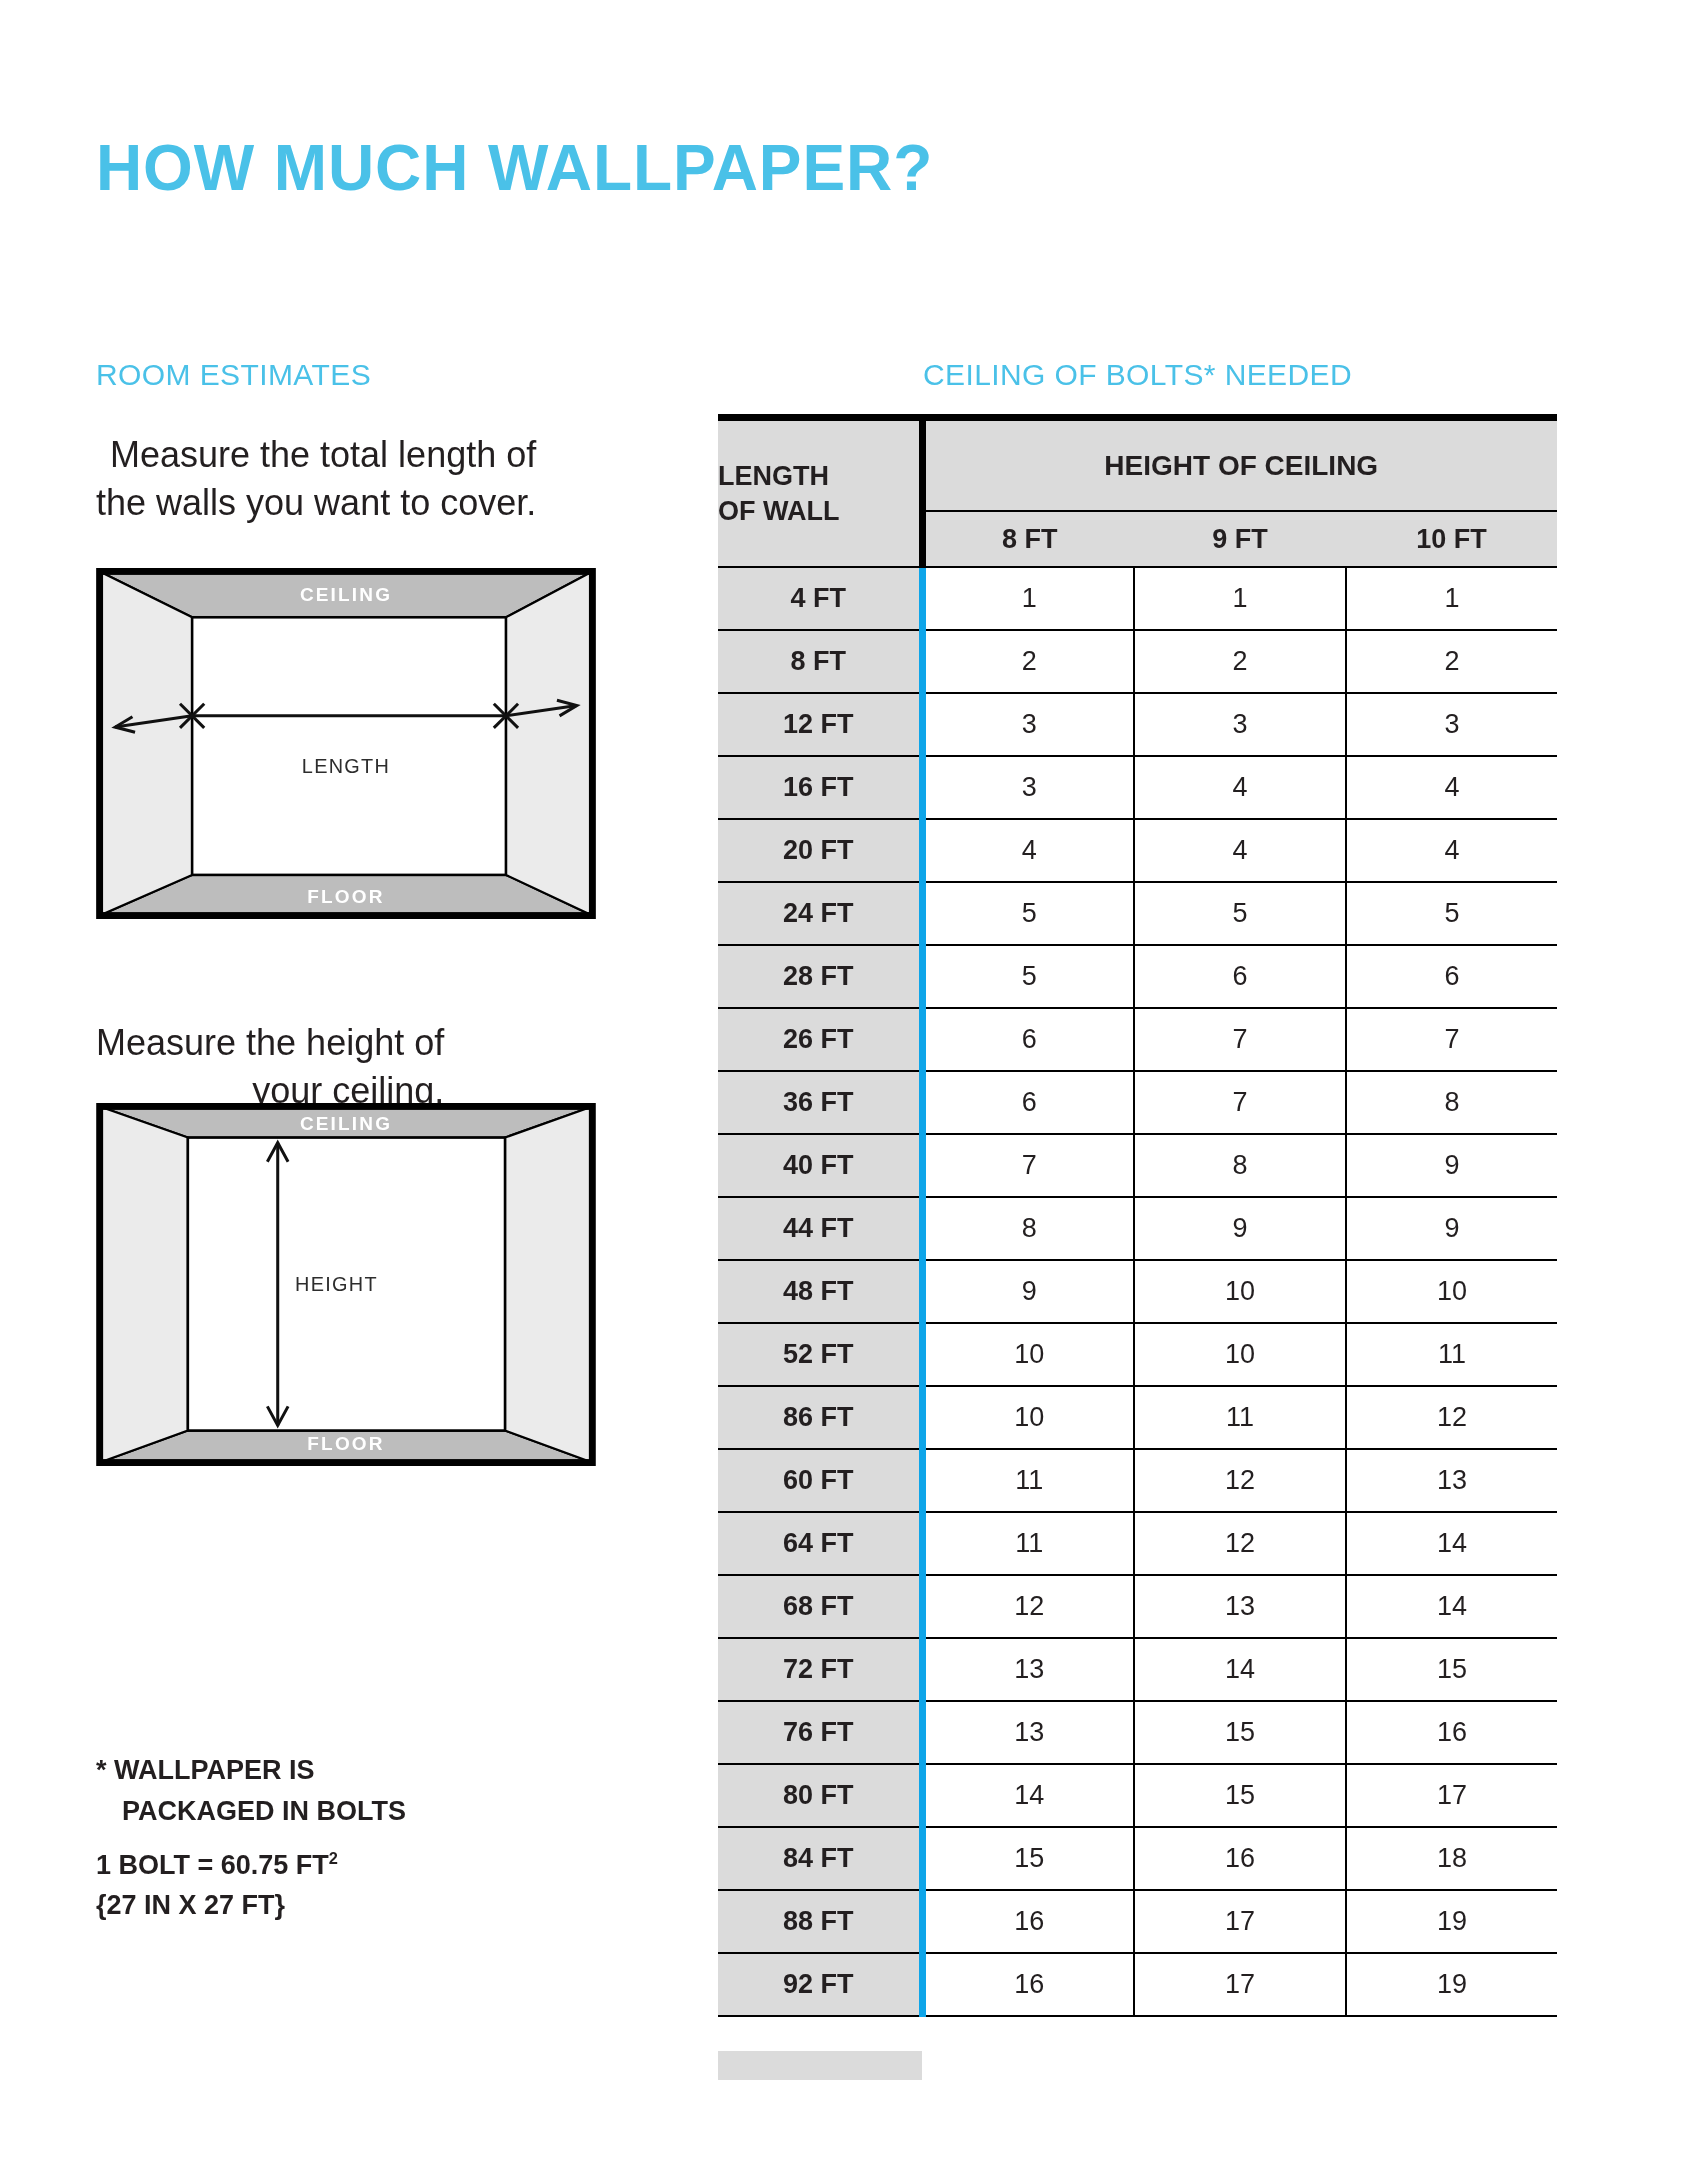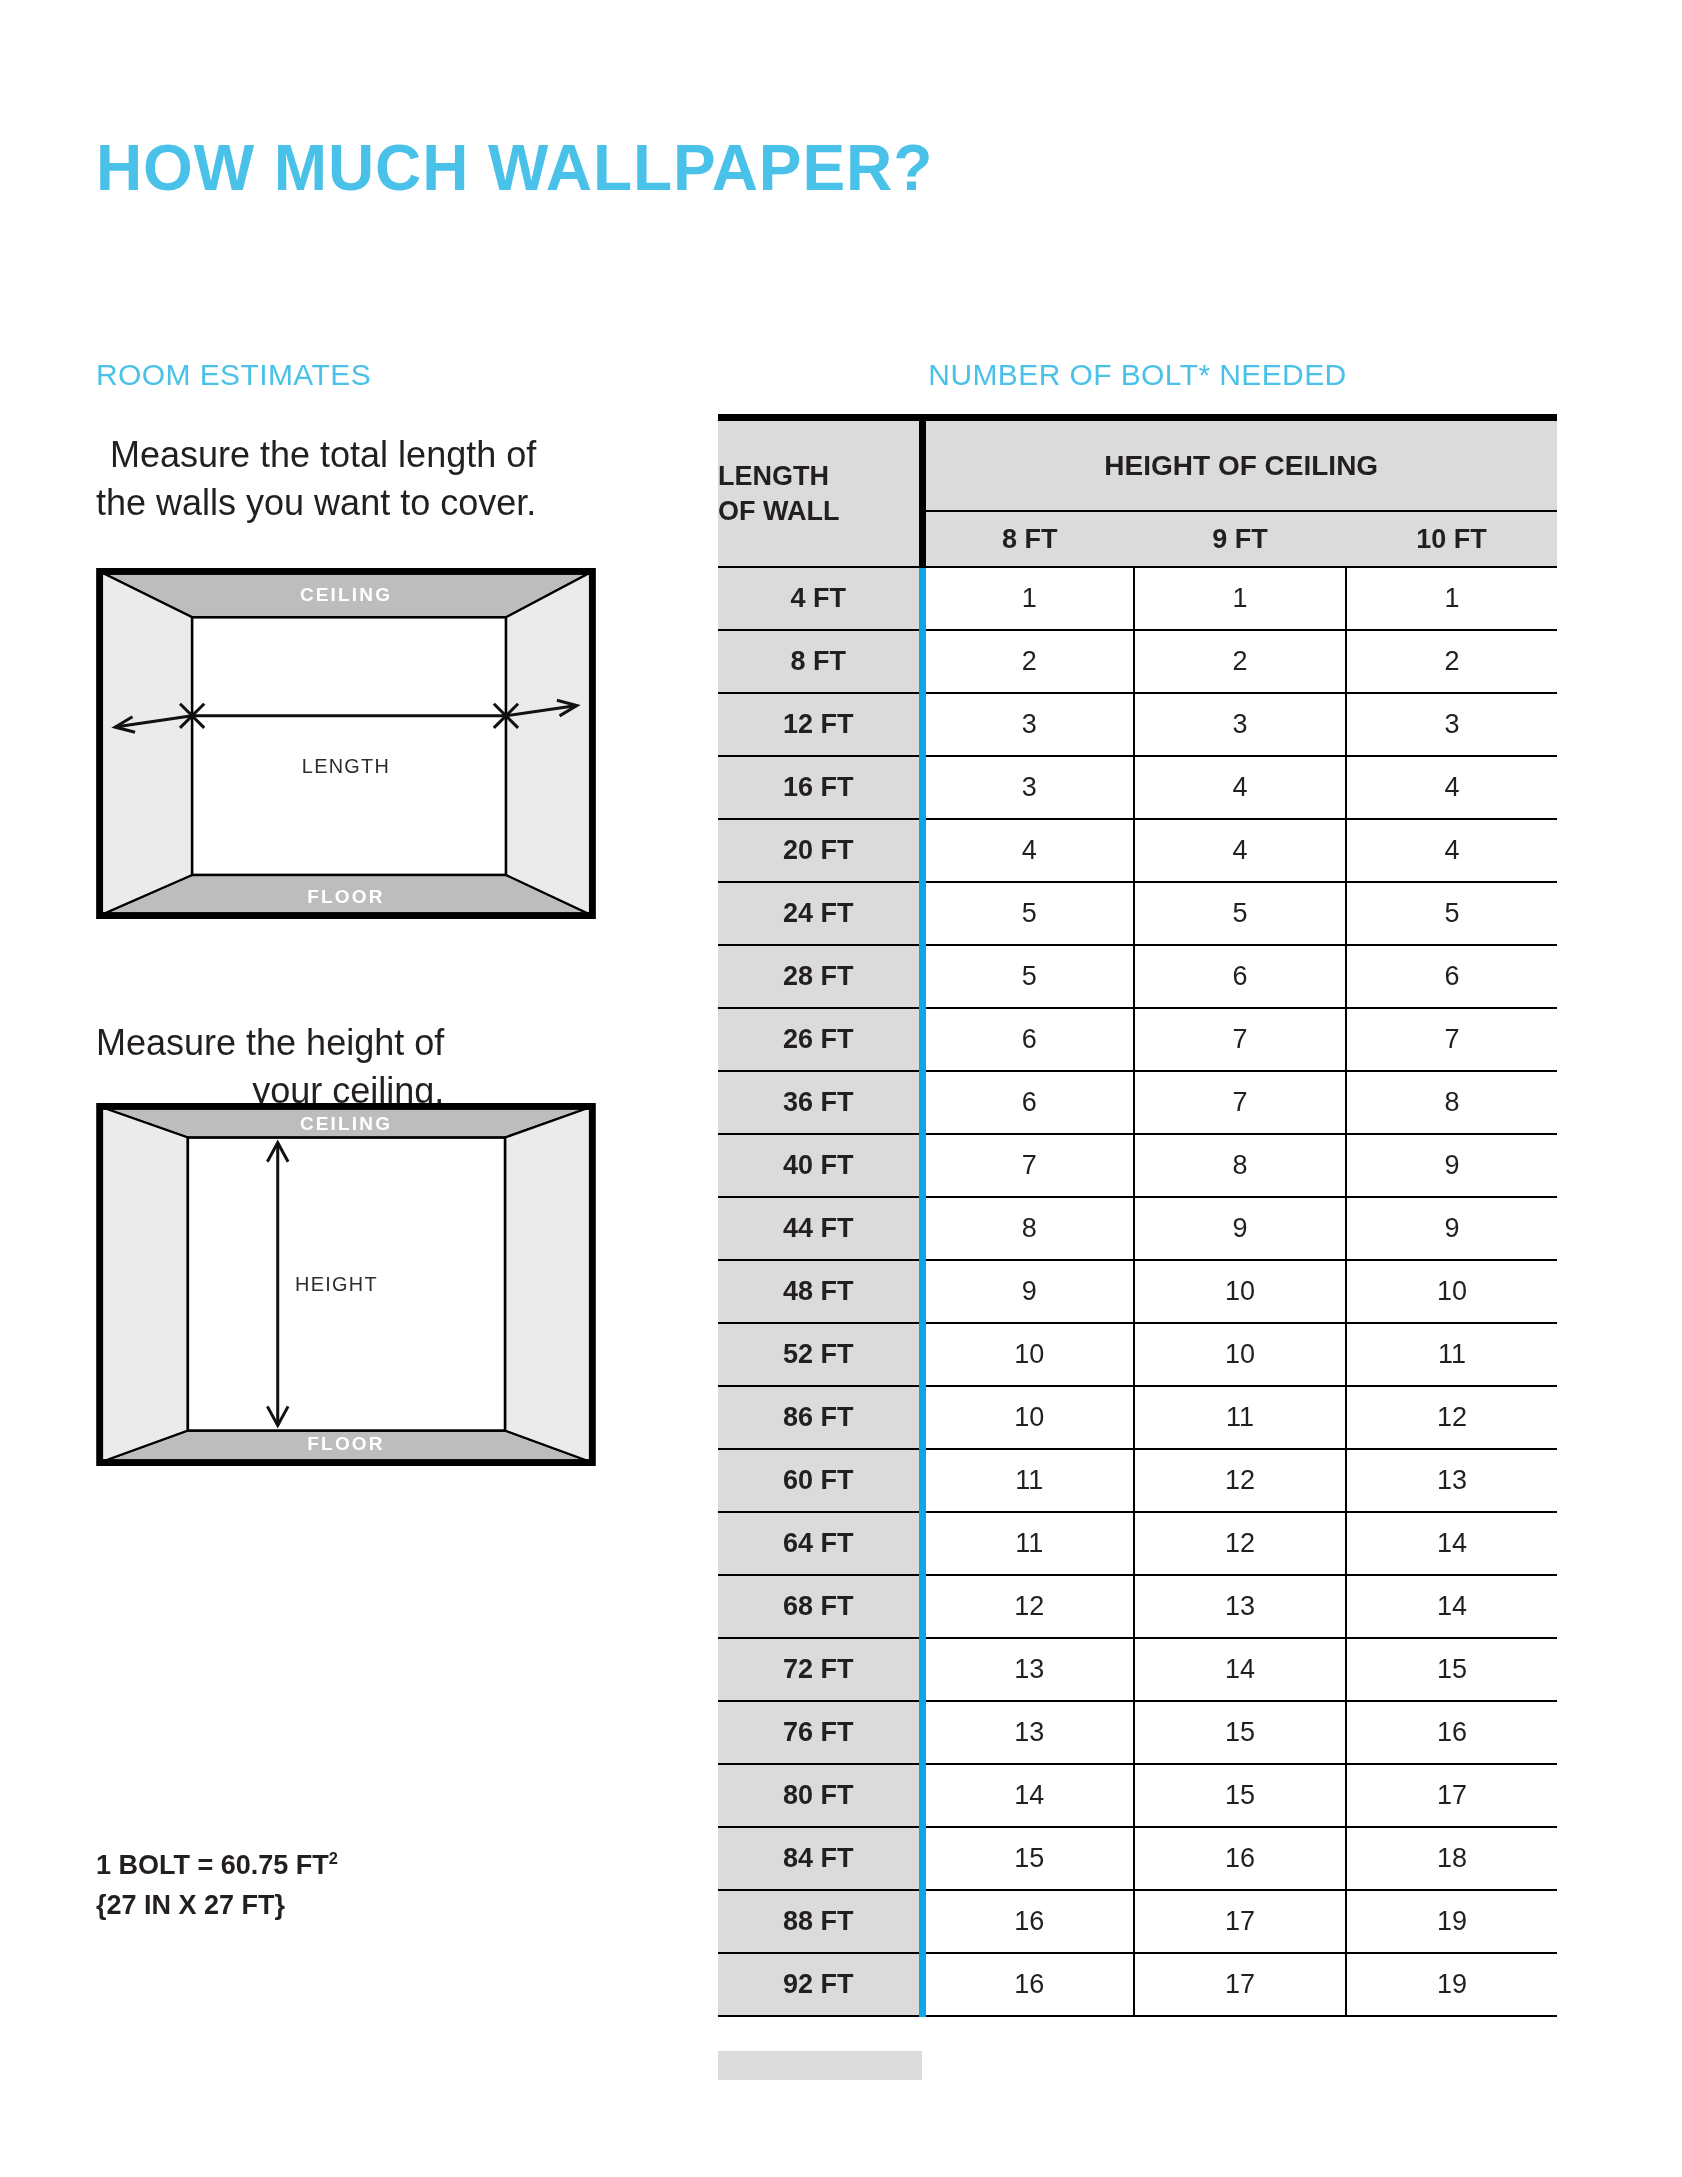--- a/index.html
+++ b/index.html
@@ -76,21 +76,21 @@
   .bottom-accent-bar{position:absolute;left:718px;top:2169px;width:322px;height:8.6px;background:var(--accent);}
 </style>
 </head>
 <body>
 
 <div class="page">
 
   <div class="page-title">HOW MUCH WALLPAPER?</div>
 
   <div class="section-heading heading-room">ROOM ESTIMATES</div>
-  <div class="section-heading heading-bolts">NUMBER OF BOLT* NEEDED</div>
+  <div class="section-heading heading-bolts">CEILING OF BOLTS* NEEDED</div>
 
   <div class="para para-1">Measure the total length of
 the walls you want to cover.</div>
 
   <svg class="diagram diagram-1" width="500" height="351" viewBox="0 0 578 406">
     <rect x="4" y="4" width="570" height="398" fill="#fff"></rect>
     <polygon class="surf-dark" points="4,4 574,4 474,57 111,57"></polygon>
     <polygon class="surf-dark" points="4,402 574,402 474,355 111,355"></polygon>
     <polygon class="surf-light" points="4,4 111,57 111,355 4,402"></polygon>
     <polygon class="surf-light" points="574,4 474,57 474,355 574,402"></polygon>
@@ -127,20 +127,24 @@
       <polyline points="198,68 210,46 222,68"></polyline>
       <polyline points="198,351 210,373 222,351"></polyline>
     </g>
     <rect class="outer-frame" x="4" y="4" width="570" height="412"></rect>
     <text class="room-label" x="289" y="31" text-anchor="middle">CEILING</text>
     <text class="room-label" x="289" y="402" text-anchor="middle">FLOOR</text>
     <text class="dim-label" x="230" y="218" text-anchor="start">HEIGHT</text>
   </svg>
 
 
+  <div class="footnote">
+    <div>* WALLPAPER IS</div>
+    <div class="indent">PACKAGED IN BOLTS</div>
+  </div>
 
   <div class="bolt-note"><span>1 BOLT = 60.75 FT</span><sup>2</sup></div>
   <div class="dim-note">{27 IN X 27 FT}</div>
 
   <table class="bolts">
     <colgroup>
       <col style="width:204px">
         <col style="width:212px">
         <col style="width:212px">
         <col style="width:211px">

